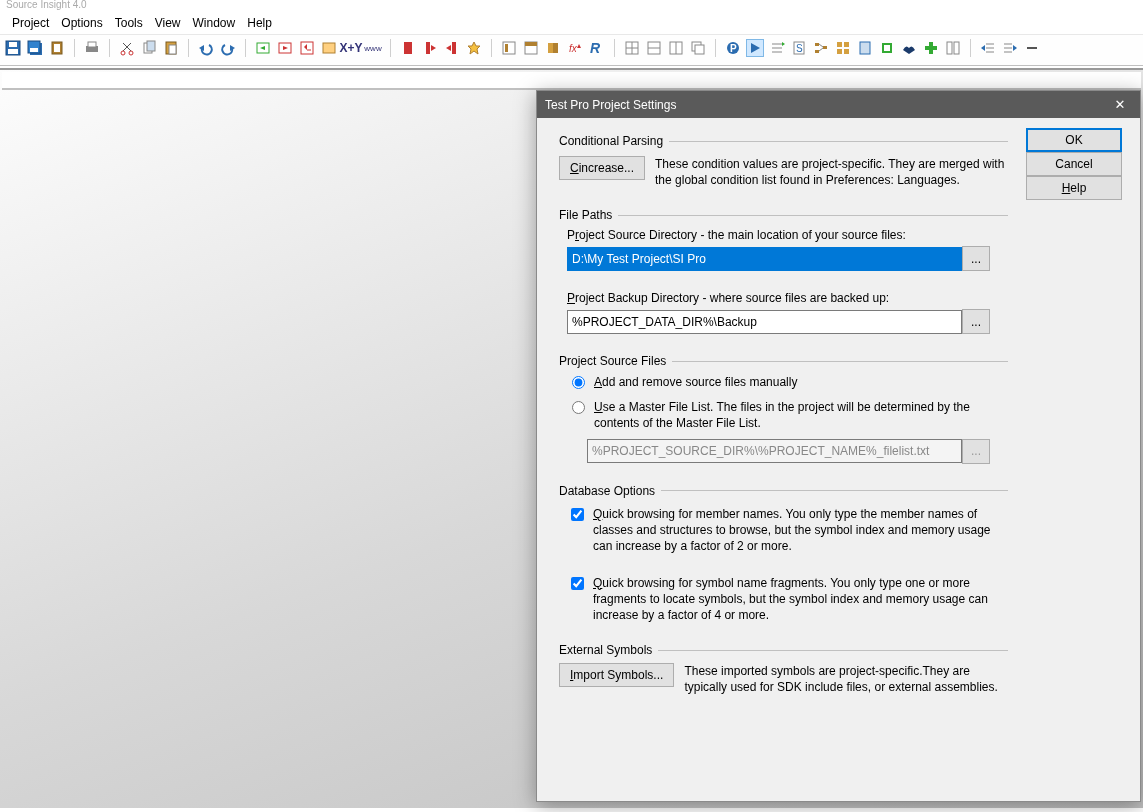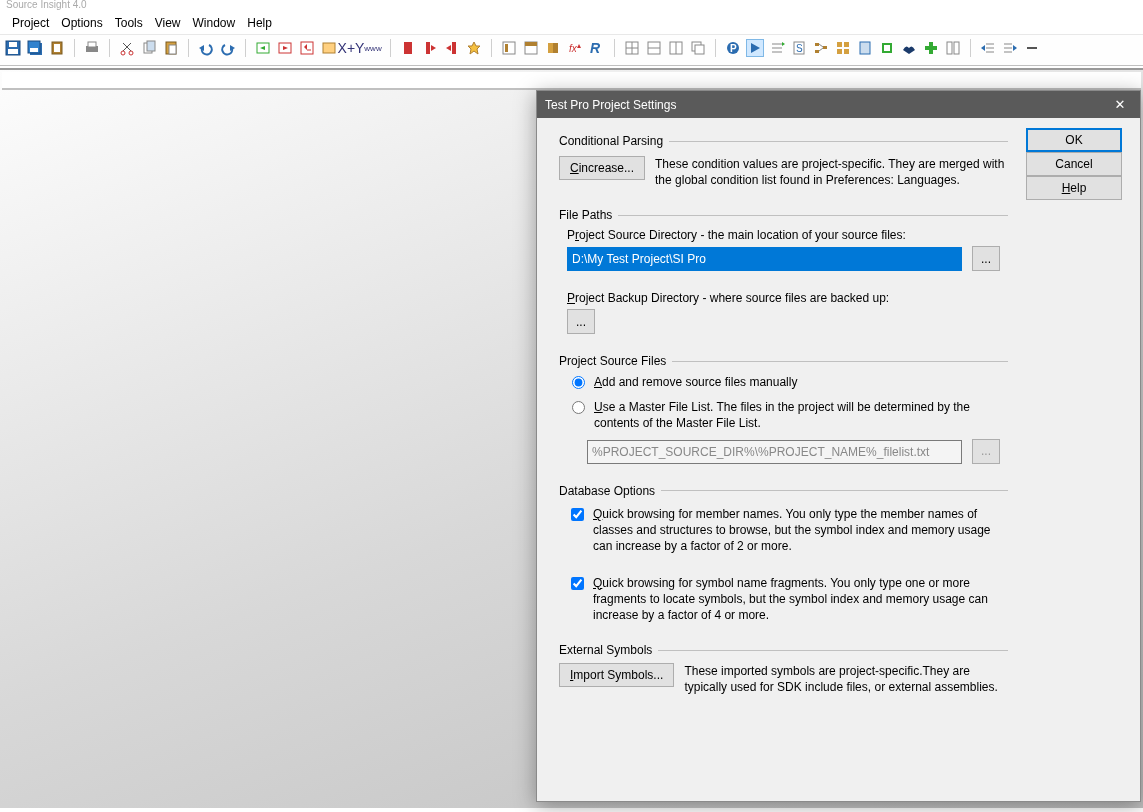--- a/index.html
+++ b/index.html
@@ -158,21 +158,21 @@
   }
   .browse-btn {
     width: 28px;
     height: 25px;
     background: #e1e1e1;
     border: 1px solid #adadad;
     font-size: 12px;
     display:inline-flex;align-items:center;justify-content:center;
   }
   .browse-btn.disabled { color:#999; }
-  .field-row { display:flex; gap:10px; align-items:flex-end; margin-top:4px; }
+  .field-row { display:flex; align-items:center; margin-top:4px; }
   .radio-row, .check-row { display:flex; gap:6px; align-items:flex-start; margin-top:6px; }
   .radio-row input, .check-row input { margin-top:2px; flex:0 0 auto; }
   .label-inline { line-height: 1.35; }
   .u { text-decoration: underline; }
   .mt8{margin-top:8px;} .mt4{margin-top:4px;}
   .mt20{margin-top:20px;}
 </style>
 </head>
 <body>
 
@@ -267,21 +267,21 @@
         <rect x="2" y="2" width="12" height="12" fill="#fff" stroke="#c33"></rect>
         <polygon points="8,4 8,10 5,7" fill="#c33"></polygon>
         <line x1="8" y1="10" x2="12" y2="10" stroke="#c33"></line>
       </svg>
     </span>
   <span class="tb-icon">
       <svg width="16" height="16">
         <rect x="2" y="3" width="12" height="10" fill="#ffd080" stroke="#b08030"></rect>
       </svg>
     </span>
-  <span class="tb-icon" style="font-size:14px;color:#337;font-weight:normal;">X+Y</span>
+  <span class="tb-icon" style="font-size:12px;color:#337;font-weight:bold;">X+Y</span>
   <span class="tb-icon" style="font-size:8px;color:#337;">www</span>
   <span class="tb-sep"></span>
   <span class="tb-icon">
       <svg width="16" height="16">
         <rect x="4" y="2" width="8" height="12" fill="#c33"></rect>
       </svg>
     </span>
   <span class="tb-icon">
       <svg width="16" height="16">
         <rect x="4" y="2" width="4" height="12" fill="#c33"></rect>
@@ -483,20 +483,21 @@
             <span>P</span><span class="u">r</span><span>oject Source Directory - the main location of your source files:</span>
           </div>
           <div class="field-row">
             <input class="textfield sel" value="D:\My Test Project\SI Pro" style="">
             <button class="browse-btn">...</button>
           </div>
           <div class="mt20">
             <span></span><span class="u">P</span><span>roject Backup Directory - where source files are backed up:</span>
           </div>
           <div class="field-row">
+            <input class="textfield" value="%PROJECT_DATA_DIR%\Backup" style="">
             <button class="browse-btn">...</button>
           </div>
         </div>
 
         <div class="group-header mt20">
           <span class="gh-label">Project Source Files</span>
           <span class="gh-line"></span>
         </div>
         <div class="indent1">
           <div class="radio-row">

